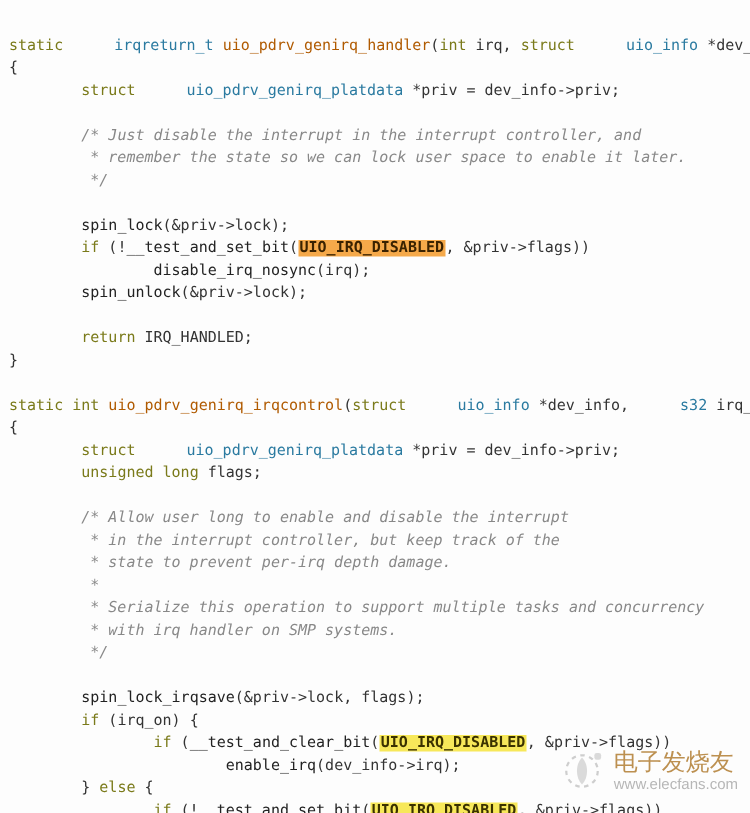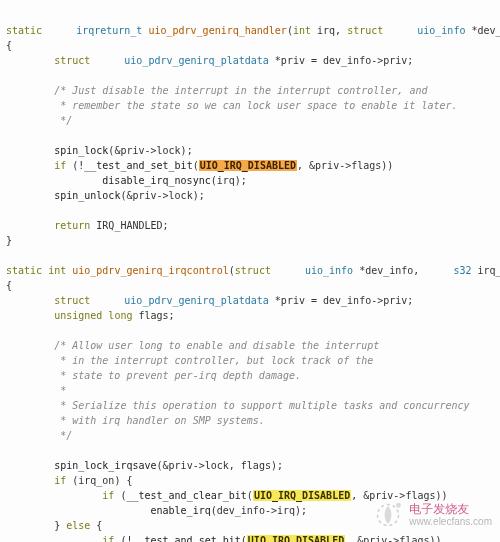--- a/index.html
+++ b/index.html
@@ -39,21 +39,21 @@
     width: 30px; height: 30px;
     position: relative;
   }
   .watermark .icon svg { width: 100%; height: 100%; }
   .watermark .text {
     font-family: Arial, sans-serif;
     font-size: 10px;
     line-height: 1.2;
     color: #999;
   }
-  .watermark .text .cn { font-size: 12px; color: #be185d; }
+  .watermark .text .cn { font-size: 16px; color: #a16207; }
 </style>
 </head>
 <body>
 
 <div class="code-container">
 <span class="kw">static</span> <span class="type">irqreturn_t</span> <span class="fn">uio_pdrv_genirq_handler</span><span>(</span><span class="kw">int</span><span> irq, </span><span class="kw">struct</span><span class="type"> uio_info </span><span>*dev_info</span><span>)</span>
 <span>{</span>
         <span class="kw">struct</span><span class="type"> uio_pdrv_genirq_platdata </span><span>*priv = dev_info-&gt;priv;</span>
 
         <span class="cmt">/* Just disable the interrupt in the interrupt controller, and</span>
@@ -67,21 +67,21 @@
 
         <span class="kw">return</span><span> IRQ_HANDLED;</span>
 <span>}</span>
 
 <span class="kw">static</span><span class="kw"> int </span><span class="fn">uio_pdrv_genirq_irqcontrol</span><span>(</span><span class="kw">struct</span><span class="type"> uio_info </span><span>*dev_info, </span><span class="type">s32</span><span> irq_on</span><span>)</span>
 <span>{</span>
         <span class="kw">struct</span><span class="type"> uio_pdrv_genirq_platdata </span><span>*priv = dev_info-&gt;priv;</span>
         <span class="kw">unsigned long</span><span> flags;</span>
 
         <span class="cmt">/* Allow user long to enable and disable the interrupt</span>
-<span class="cmt">         * in the interrupt controller, but lock track of the</span>
+<span class="cmt">         * in the interrupt controller, but keep track of the</span>
 <span class="cmt">         * state to prevent per-irq depth damage.</span>
 <span class="cmt">         *</span>
 <span class="cmt">         * Serialize this operation to support multiple tasks and concurrency</span>
 <span class="cmt">         * with irq handler on SMP systems.</span>
 <span class="cmt">         */</span>
 
         <span class="callfn">spin_lock_irqsave</span><span>(&amp;priv-&gt;lock, flags);</span>
         <span class="kw">if</span><span> (irq_on) {</span>
                 <span class="kw">if</span><span> (</span><span class="callfn">__test_and_clear_bit</span><span>(</span><span class="hl-yellow">UIO_IRQ_DISABLED</span><span>, &amp;priv-&gt;flags))</span>
                         <span class="callfn">enable_irq</span><span>(dev_info-&gt;irq);</span>

